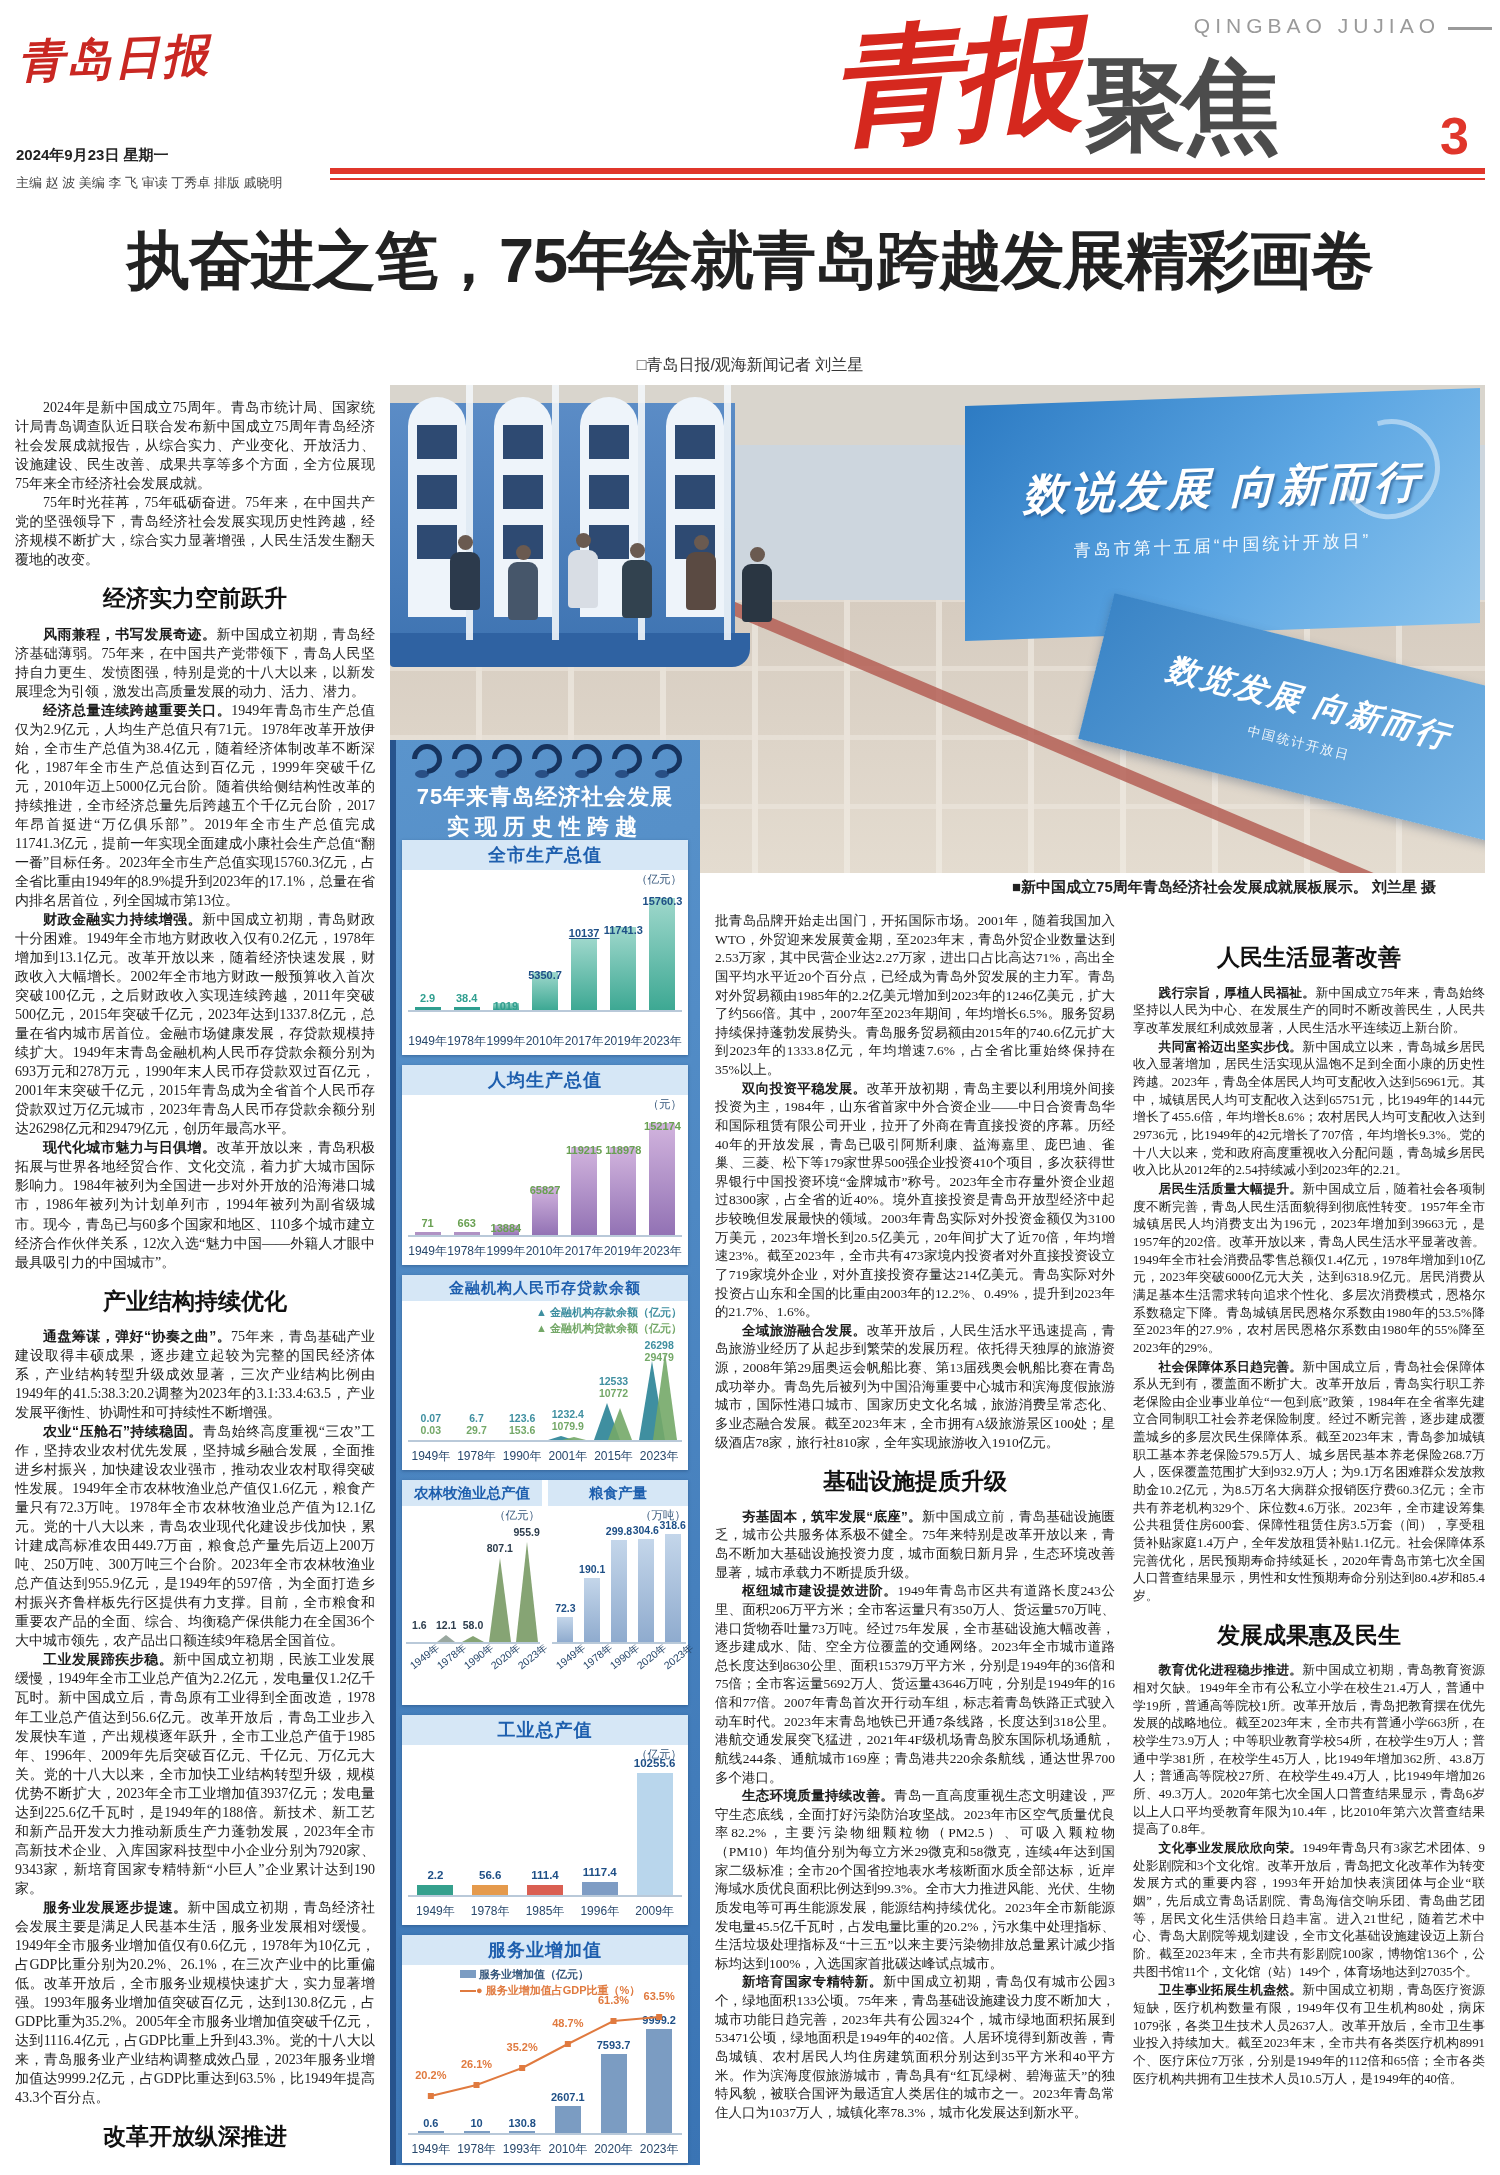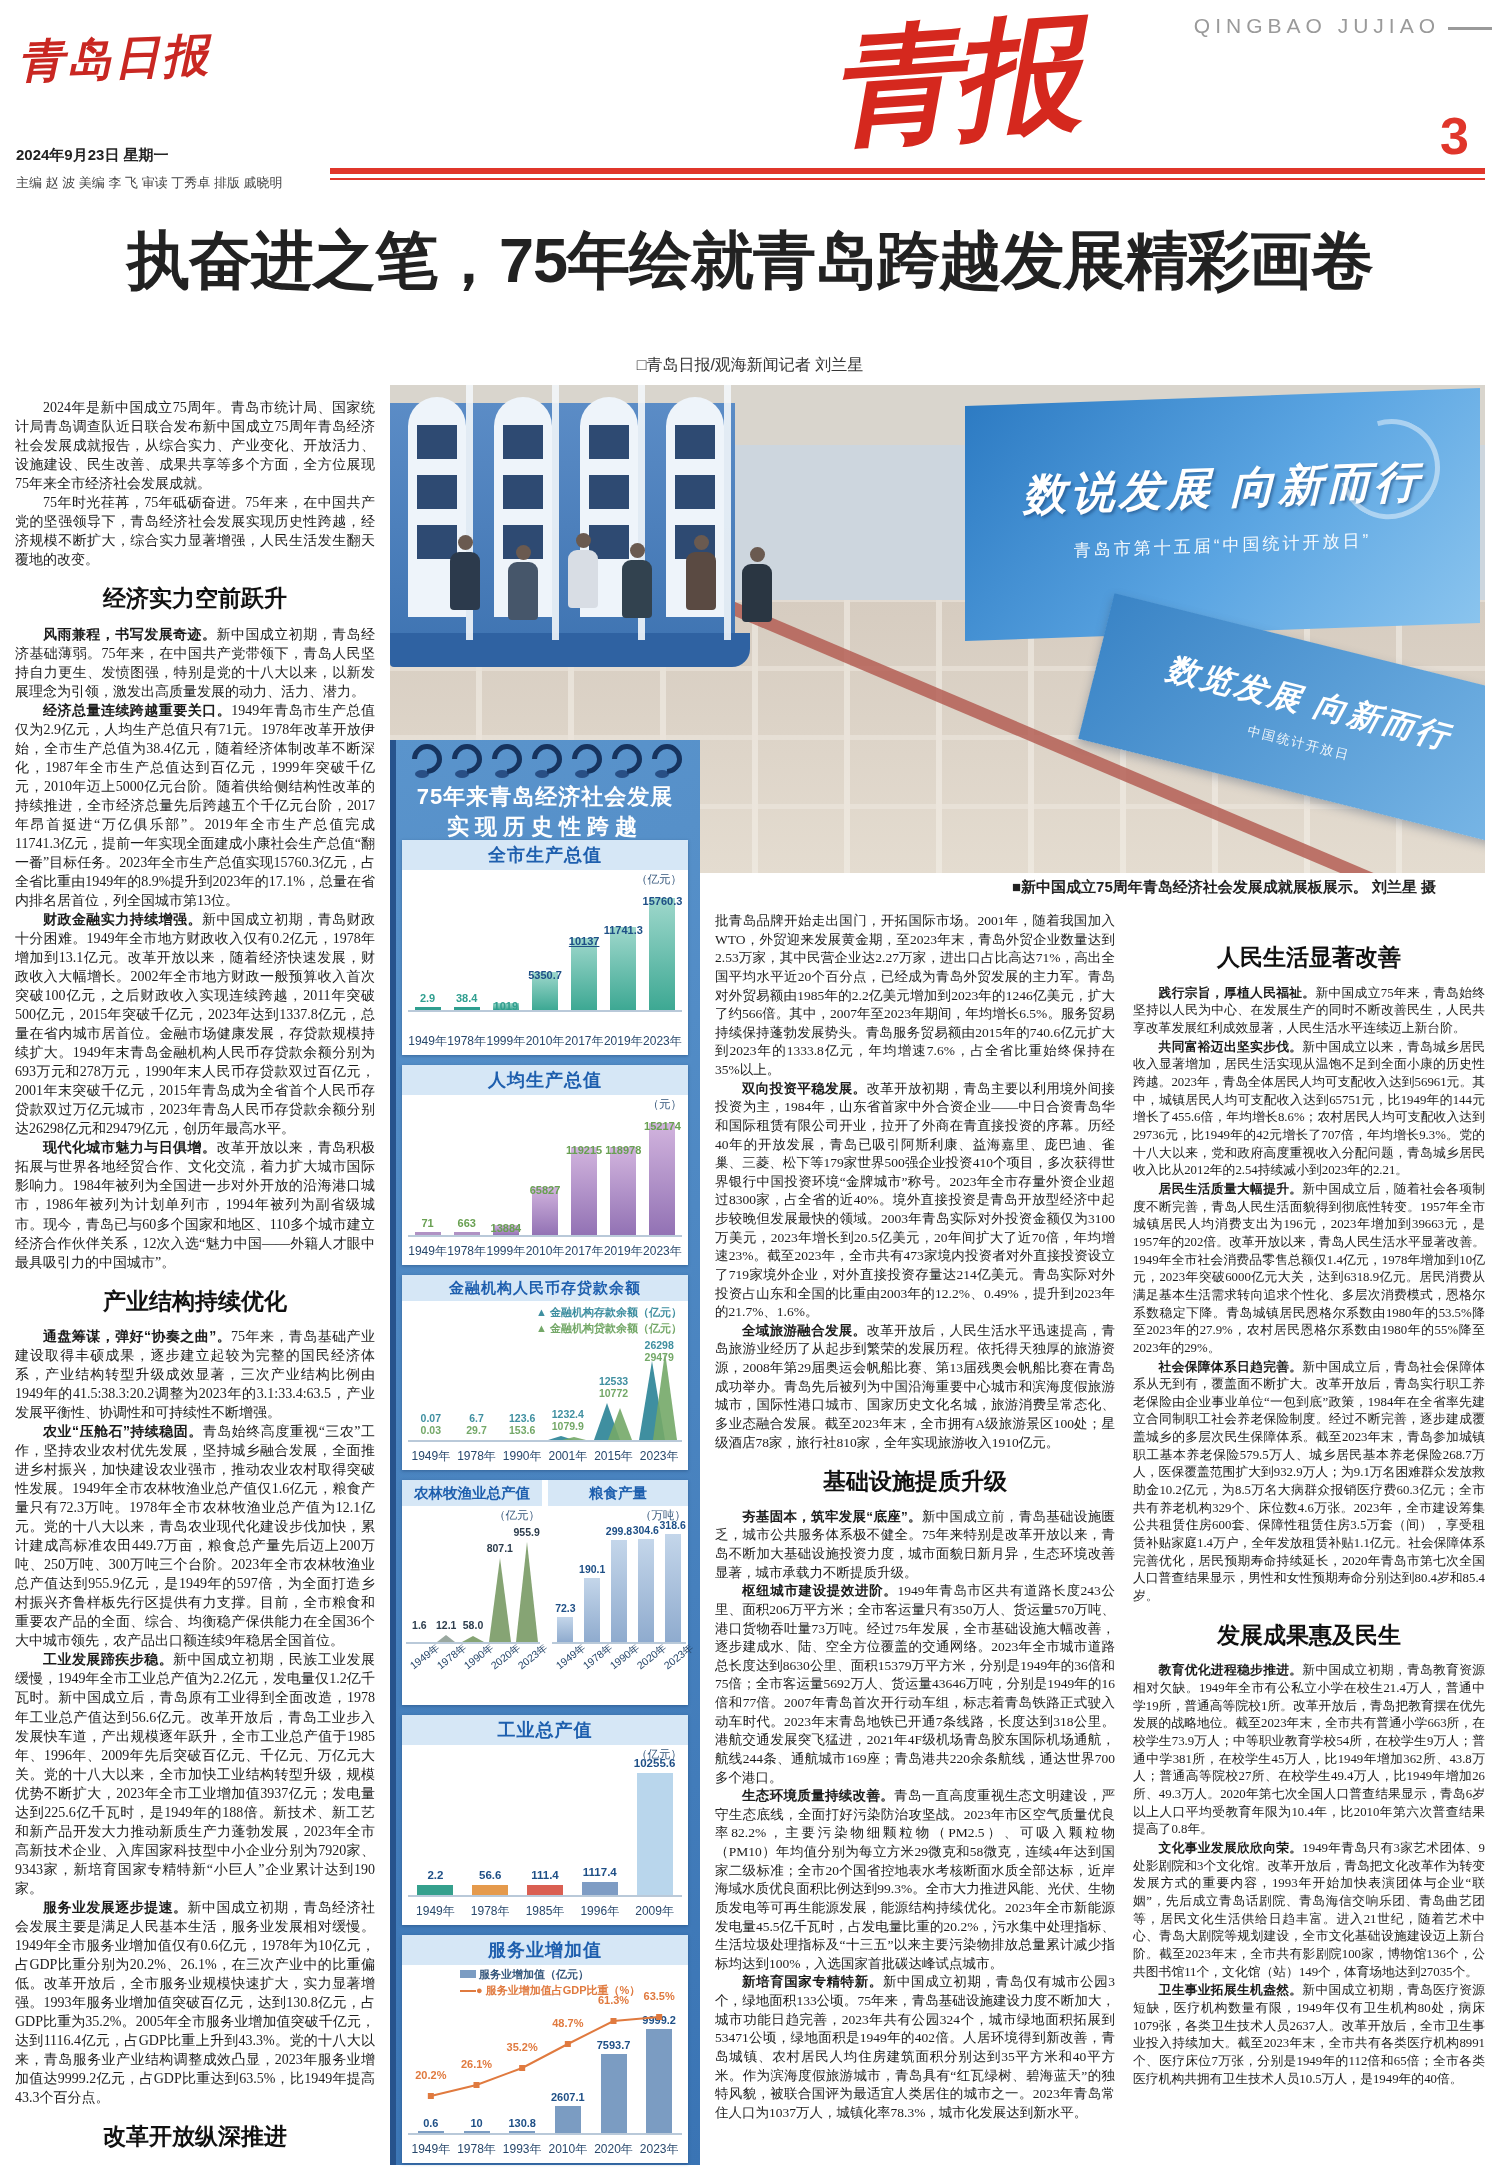--- a/index.html
+++ b/index.html
@@ -106,20 +106,21 @@
 </style>
 </head>
 <body>
 
 <div class="page">
 
   <div class="np-logo">青岛日报</div>
   <div class="pinyin">QINGBAO JUJIAO</div>
   <div class="pinyin-dash"></div>
   <div class="brand-red">青报</div>
+  <div class="brand-black">聚焦</div>
   <div class="dateline">2024年9月23日  星期一</div>
   <div class="staffline">主编 赵 波  美编 李 飞  审读 丁秀卓  排版 戚晓明</div>
   <div class="rule-thick"></div>
   <div class="rule-thin"></div>
   <div class="pageno">3</div>
 
   <div class="headline">执奋进之笔，75年绘就青岛跨越发展精彩画卷</div>
   <div class="byline">□青岛日报/观海新闻记者  刘兰星</div>
 
   <div class="photo">
@@ -219,21 +220,21 @@
           <div class="plot" style="top: 48px; height: 122px;">
             <div style="position: absolute; bottom: 0px; left: 6.57143px; width: 26px; height: 3px; background: rgb(47, 158, 143);"></div>
             <div class="vlabel" style="left: 19.5714px; top: 104px; color: rgb(47, 158, 143); font-size: 11px;">2.9</div>
             <div style="position: absolute; bottom: 0px; left: 45.7143px; width: 26px; height: 3px; background: rgb(47, 158, 143);"></div>
             <div class="vlabel" style="left: 58.7143px; top: 104px; color: rgb(47, 158, 143); font-size: 11px;">38.4</div>
             <div class="bar grad-teal" style="left: 84.8571px; width: 26px; height: 7px;"></div>
             <div class="vlabel" style="left: 97.8571px; top: 112px; color: rgb(47, 158, 143); font-size: 11px;">1019</div>
             <div class="bar grad-teal" style="left: 124px; width: 26px; height: 38px;"></div>
             <div class="vlabel" style="left: 137px; top: 81px; color: rgb(30, 79, 134); font-size: 11px;">5350.7</div>
             <div class="bar grad-teal" style="left: 163.143px; width: 26px; height: 72px;"></div>
-            <div class="vlabel" style="left: 176.143px; top: 47px; color: rgb(30, 79, 134); font-size: 11px; text-decoration: underline;">10137</div>
+            <div class="vlabel" style="left: 176.143px; top: 39px; color: rgb(30, 79, 134); font-size: 11px; text-decoration: underline;">10137</div>
             <div class="bar grad-teal" style="left: 202.286px; width: 26px; height: 83px;"></div>
             <div class="vlabel" style="left: 215.286px; top: 36px; color: rgb(30, 79, 134); font-size: 11px;">11741.3</div>
             <div class="bar grad-teal" style="left: 241.429px; width: 26px; height: 112px;"></div>
             <div class="vlabel" style="left: 254.429px; top: 7px; color: rgb(30, 79, 134); font-size: 11px;">15760.3</div>
           </div>
           <div class="xlabel" style="left: 25.5714px; top: 193px;">1949年</div>
           <div class="xlabel" style="left: 64.7143px; top: 193px;">1978年</div>
           <div class="xlabel" style="left: 103.857px; top: 193px;">1999年</div>
           <div class="xlabel" style="left: 143px; top: 193px;">2010年</div>
           <div class="xlabel" style="left: 182.143px; top: 193px;">2017年</div>

